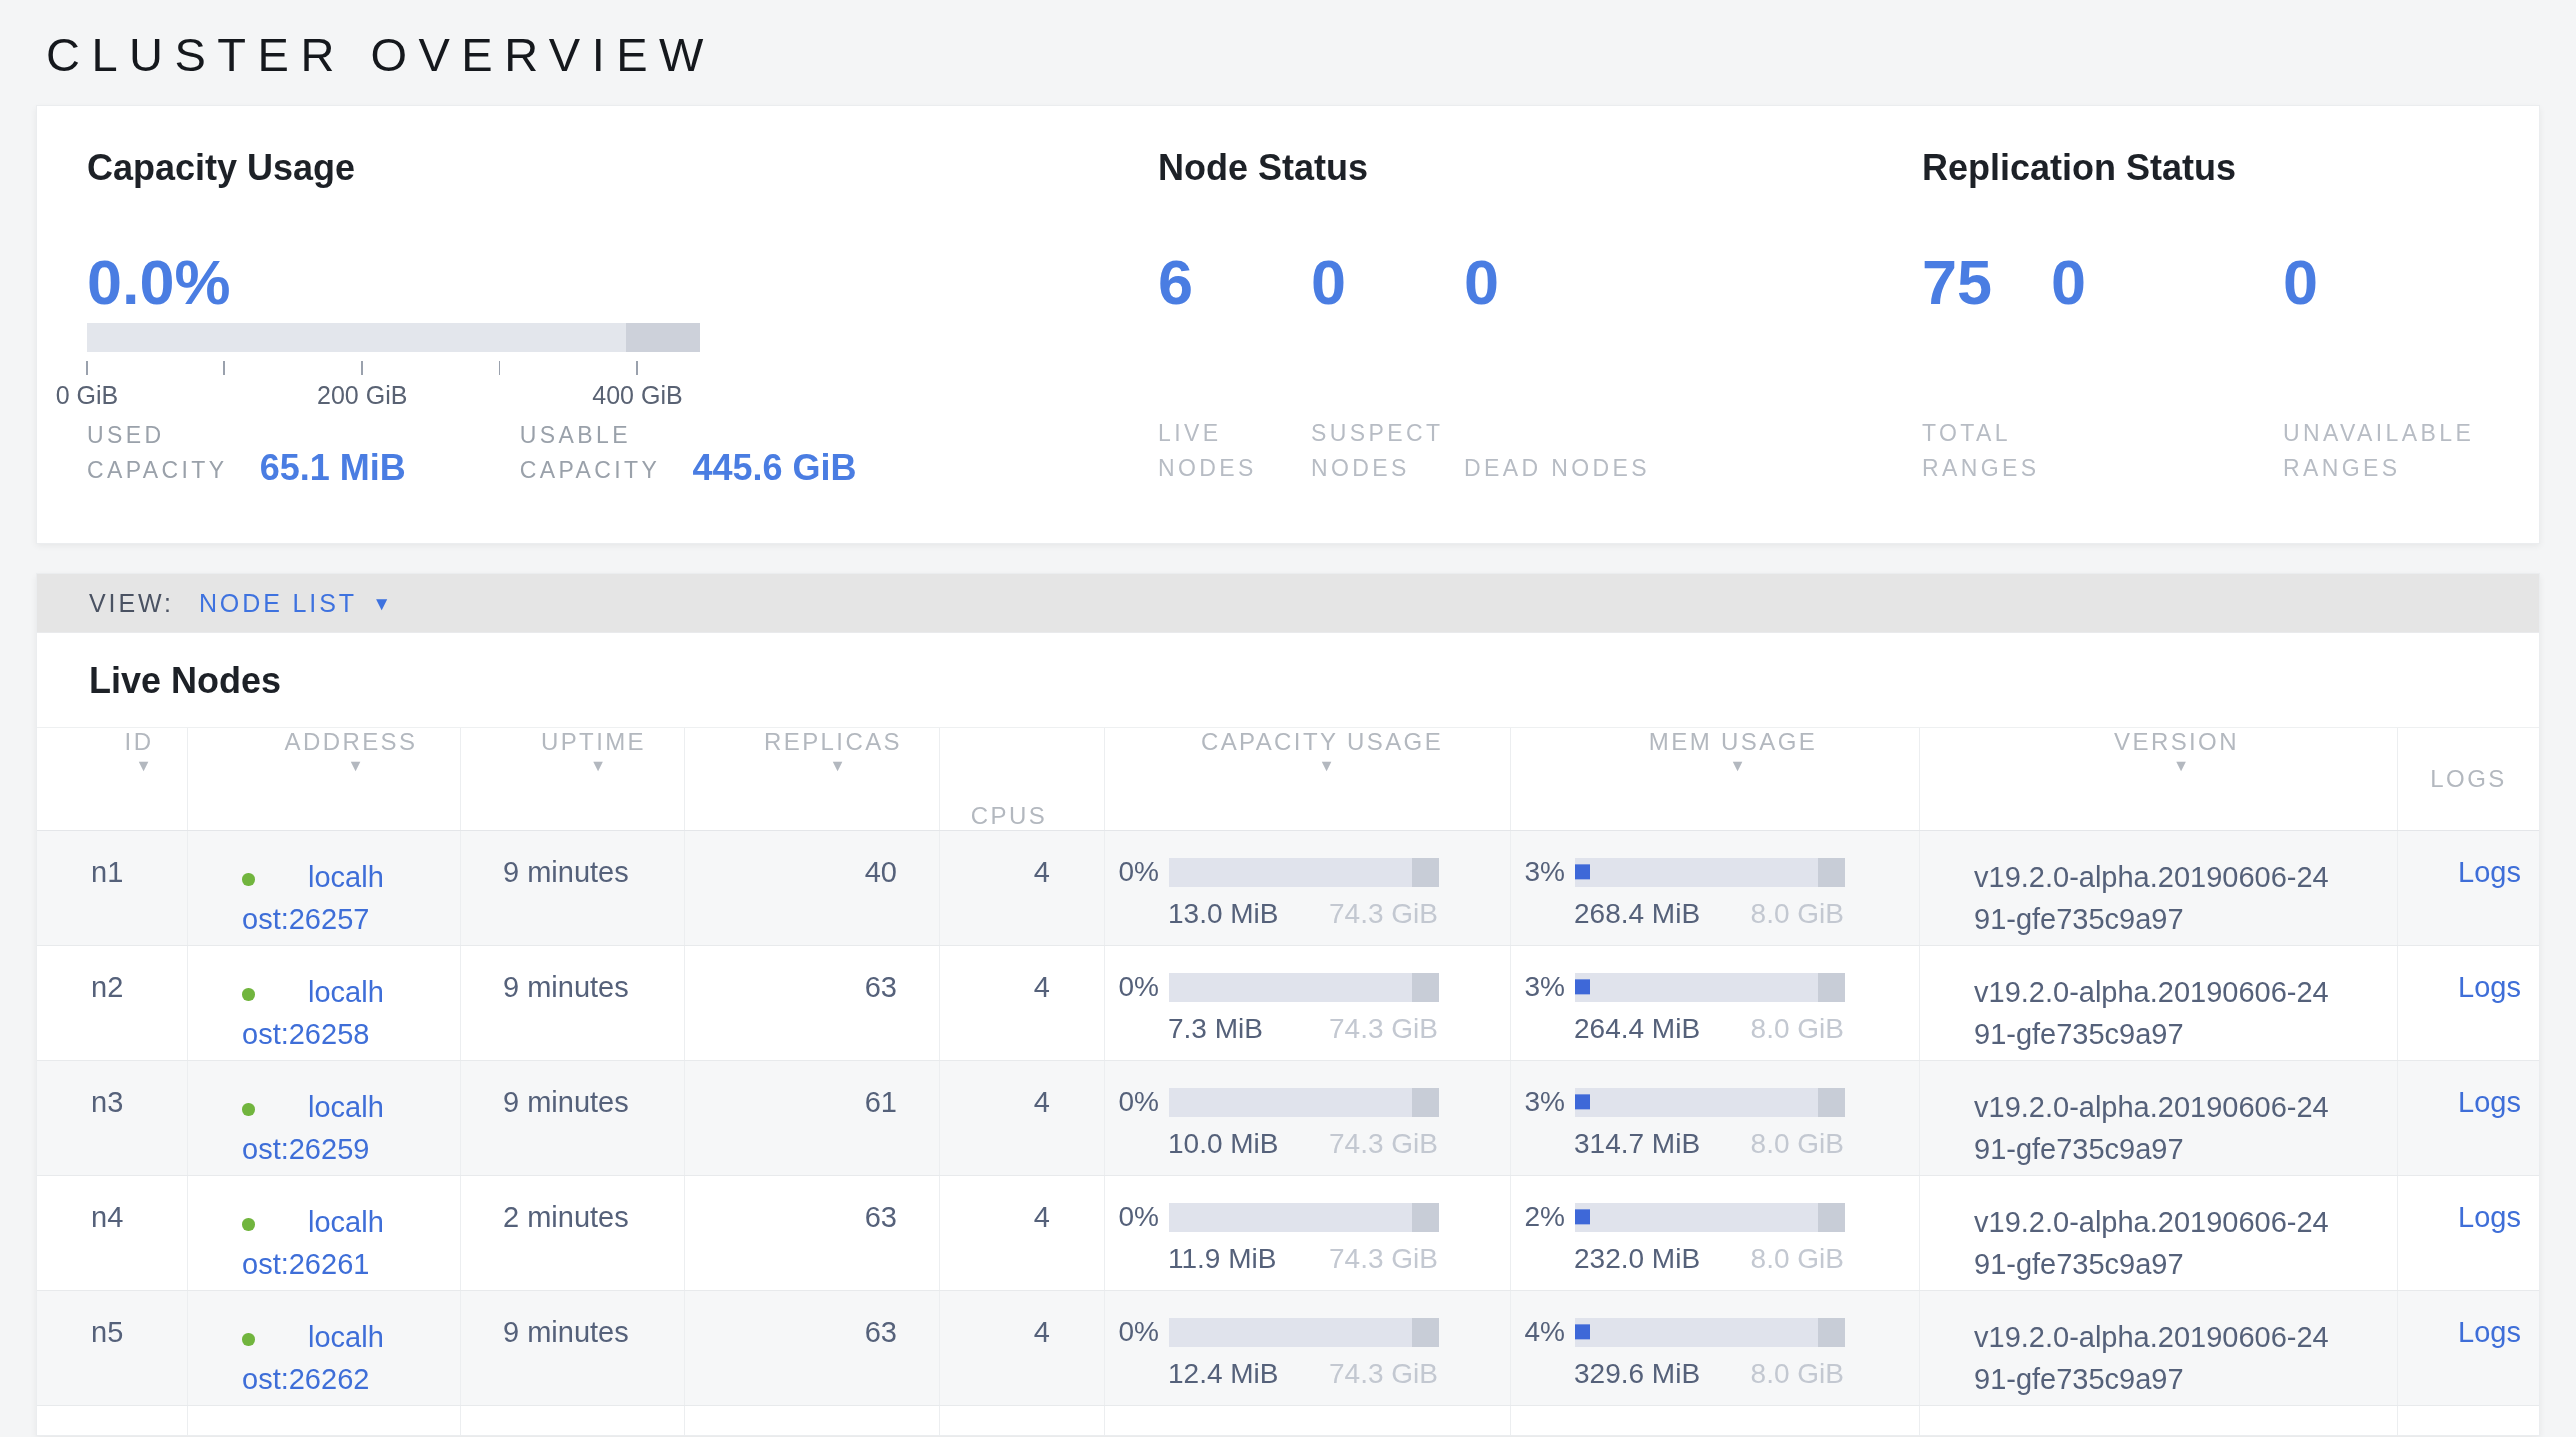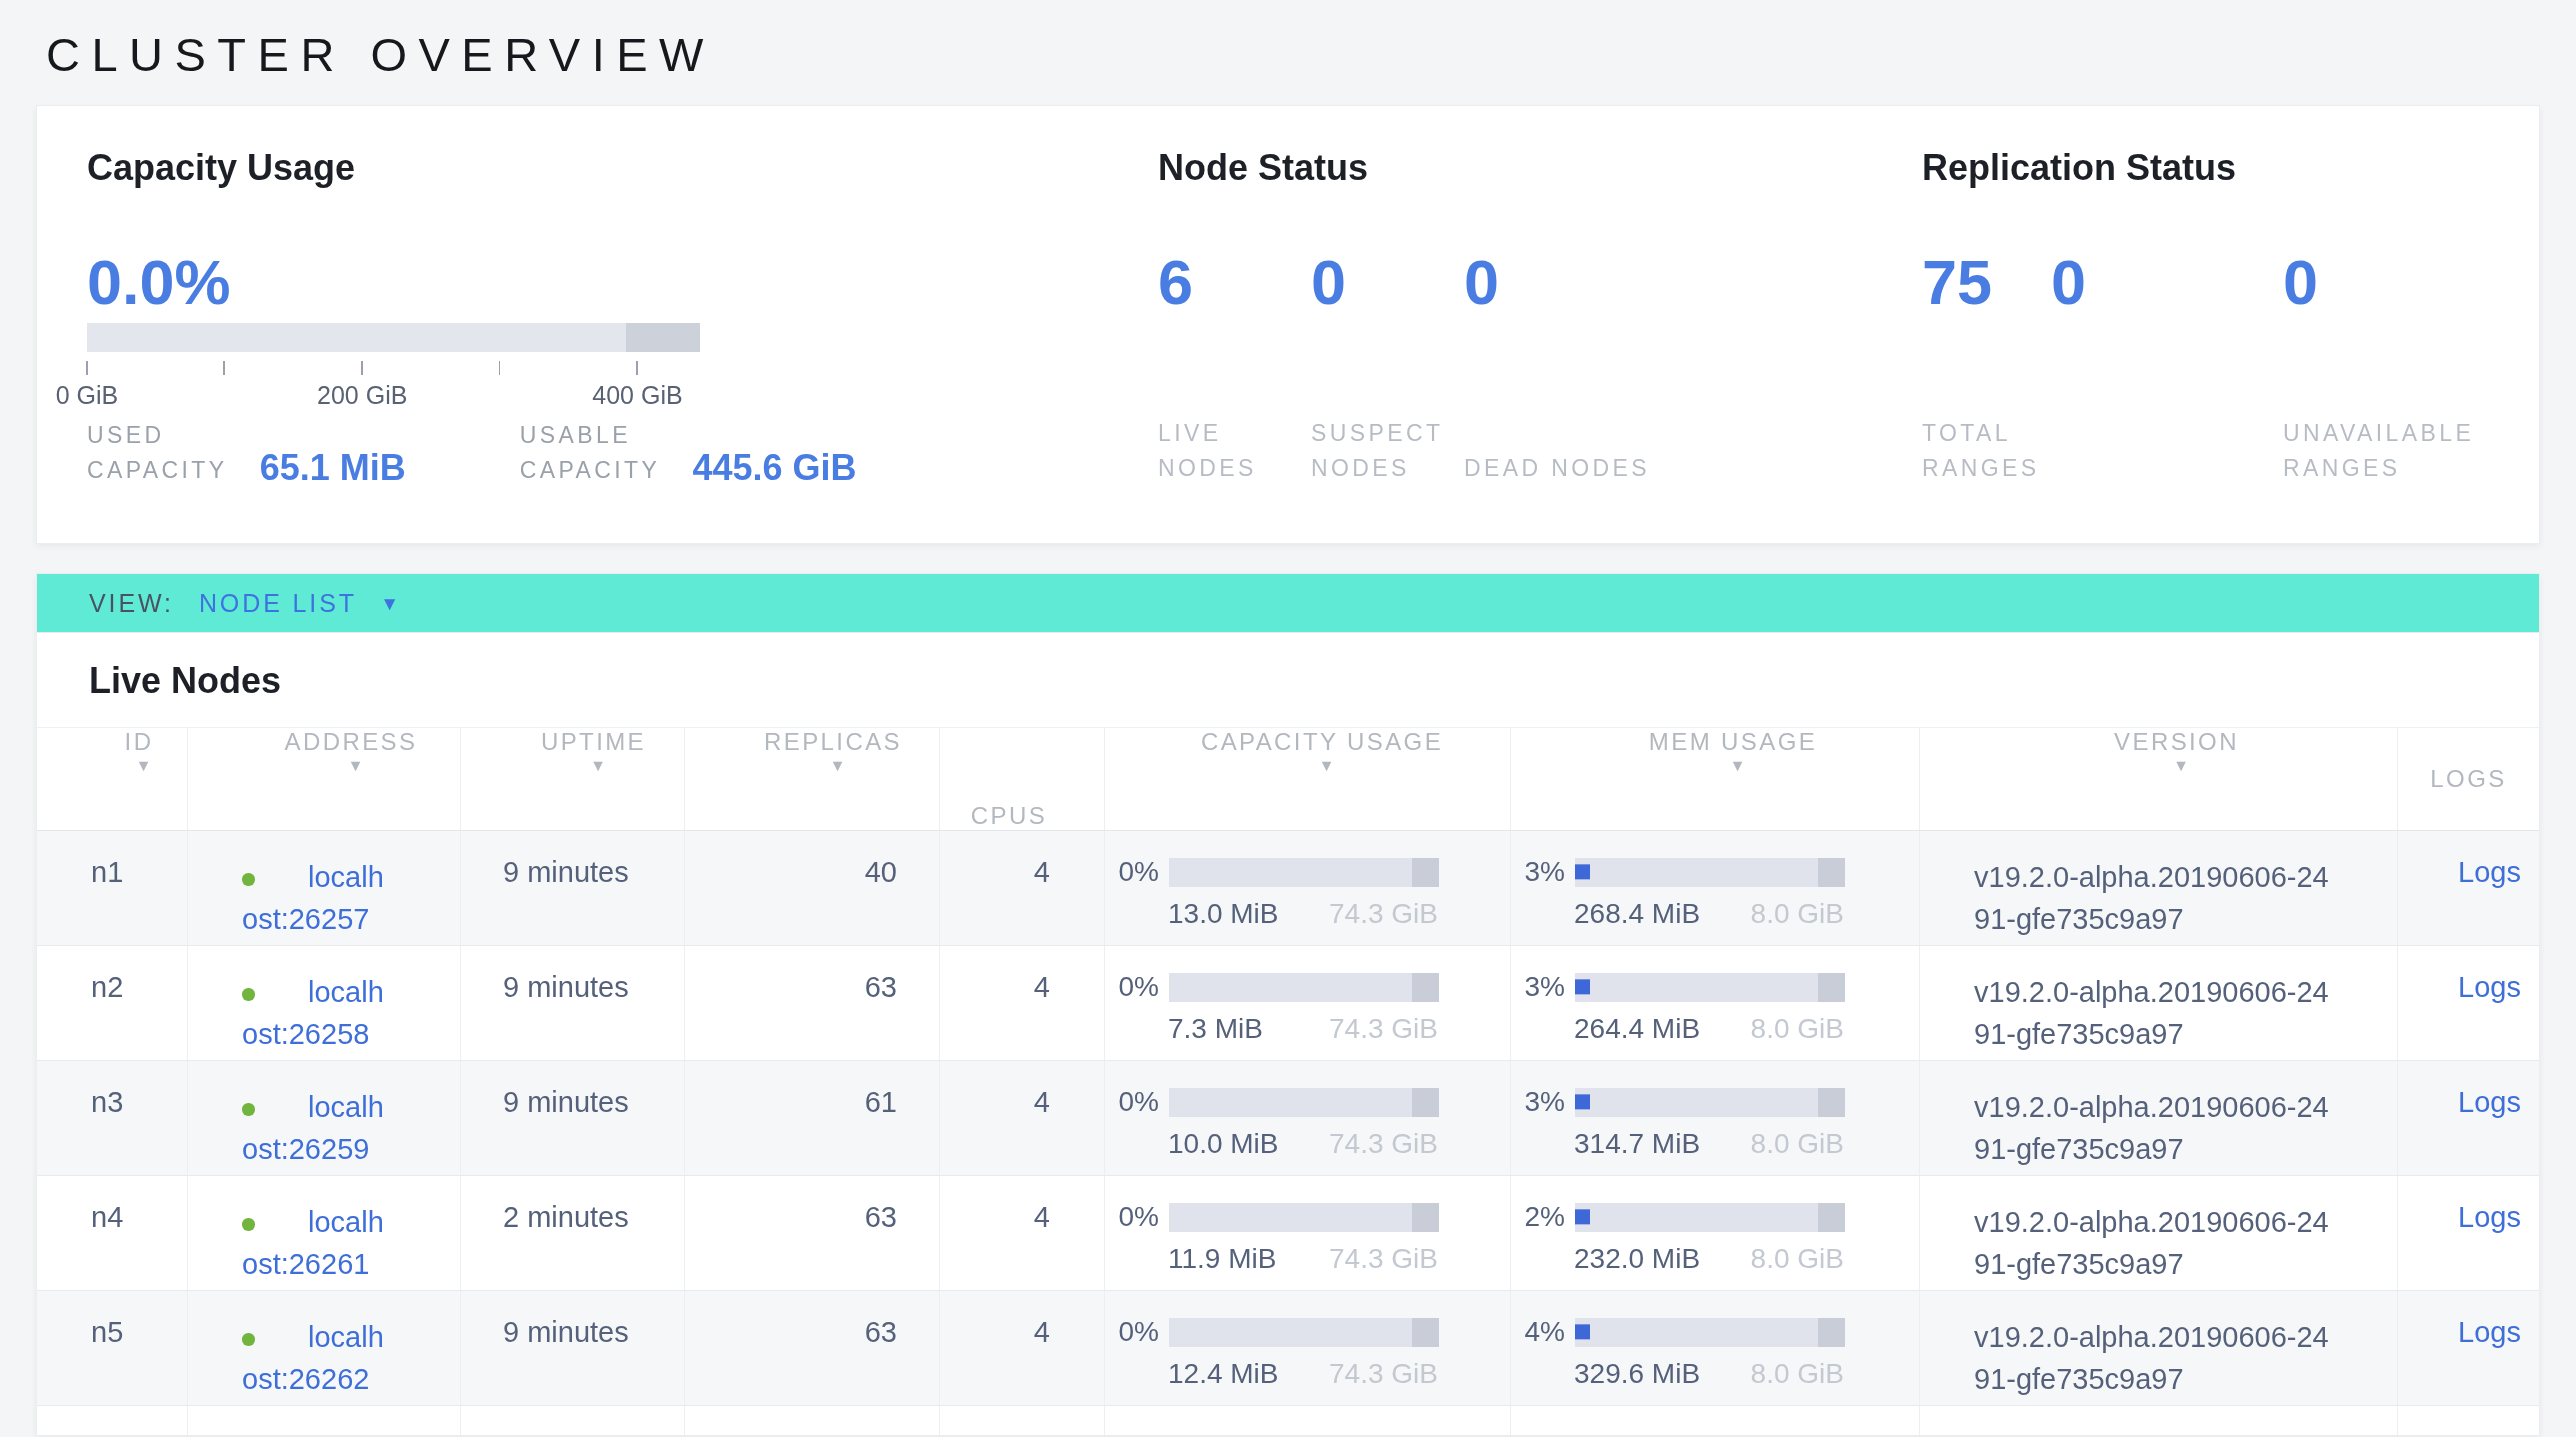--- a/index.html
+++ b/index.html
@@ -40,23 +40,23 @@
   .stat-label { width:165px; font-size:23px; letter-spacing:3.4px; color:#9aa1aa; line-height:1.5; }
   .stat-value { font-size:36px; font-weight:700; color:#4a7de2; margin-left:7.7px; line-height:1.05; }
   .stat-cols { display:flex; margin-top:63px; flex:1; }
   .stat-col { display:flex; flex-direction:column; }
   .col-n1 { width:153px; } .col-n2 { width:153px; } .col-n3 { flex:1; }
   .col-r1 { width:129px; } .col-r2 { width:232px; } .col-r3 { flex:1; }
   .big-num { font-size:63px; font-weight:700; color:#4a7de2; line-height:1.05; }
   .col-label { margin-top:auto; font-size:23px; letter-spacing:3.4px; color:#b7bcc4; line-height:1.55; max-width:240px; }
   
   .table-card { margin:29px 36px 0 36px; }
-  .toolbar { height:59px; display:flex; align-items:center; padding-left:52px; background:#5eead4; border-bottom:1px solid #e9eaec; }
+  .toolbar { height:59px; display:flex; align-items:center; padding-left:52px; background:#e5e5e5; border-bottom:1px solid #e9eaec; }
   .view-label { font-size:25px; letter-spacing:2.9px; color:#4a5262; }
-  .view-select { margin-left:25px; display:flex; align-items:center; cursor:pointer;gap:8px; }
+  .view-select { margin-left:25px; display:flex; align-items:center; cursor:pointer; }
   .view-value { font-size:25px; letter-spacing:2.9px; color:#3e72df; font-weight:500; }
   .caret-down { margin-left:15.3px; font-size:19px; color:#3e72df; line-height:1; }
   .table-title { font-size:36px; font-weight:700; color:#1d2127; padding:27px 0 25px 52px; }
   .grid-row { display:grid; grid-template-columns:151px 273px 224px 255px 165px 406px 409px 478px 1fr; }
   .cell { border-right:1px solid #eceef0; }
   .cell:last-child { border-right:none; }
   .th { height:102px; display:flex; align-items:center; font-size:24px; letter-spacing:2.4px; color:#b3b8bf; font-weight:500;flex-direction:column; }
   .header-row { border-bottom:1px solid #e4e6e9; border-top:1px solid #eef0f1; }
   .sort-arrow { margin-left:11.5px; font-size:16.3px; color:#b3b8bf; }
   .pad-l56 { padding-left:54px; } .pad-l44 { padding-left:42px; } .pad-l30 { padding-left:29px; } .pad-l38 { padding-left:36px; }

